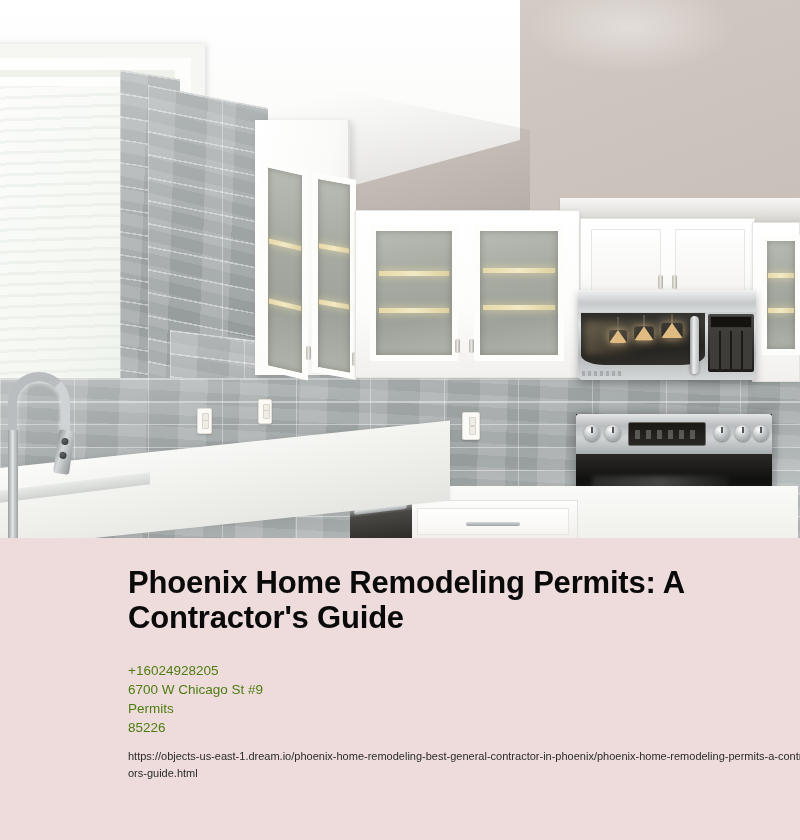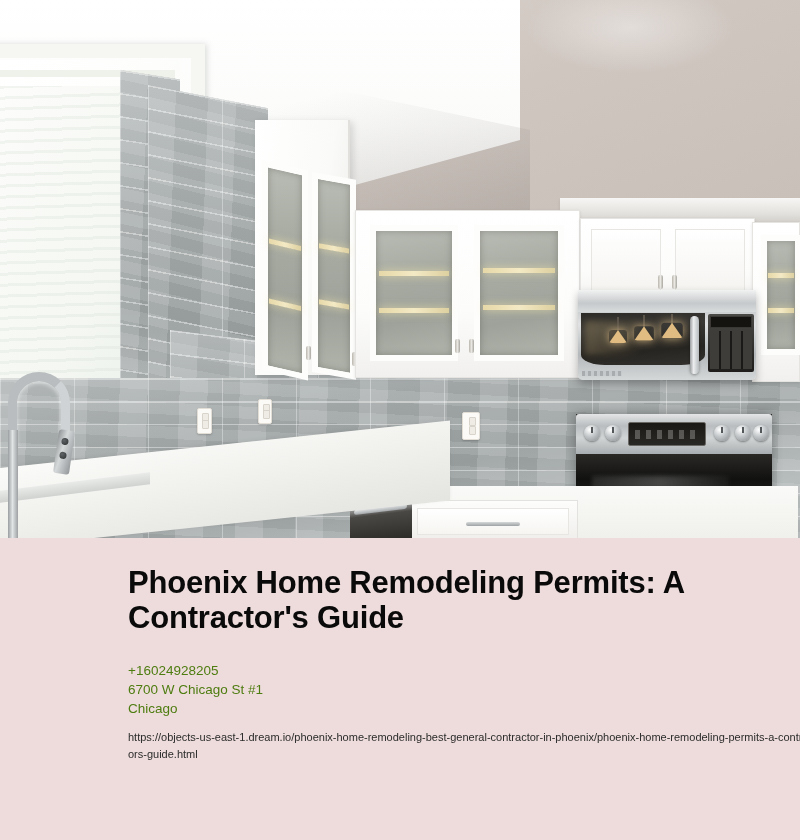--- a/index.html
+++ b/index.html
@@ -483,20 +483,21 @@
       <div class="fbtn" style="left:4px;top:8px;"></div>
       <div class="fbtn" style="left:4px;top:22px;"></div>
     </div>
   </div>
 
   <div class="panel">
     <h1 class="title">Phoenix Home Remodeling Permits: A Contractor's Guide</h1>
 
     <div class="contact">
       <div>+16024928205</div>
-      <div>6700 W Chicago St #1</div>
-      <div>Chicago</div>
+      <div>6700 W Chicago St #9</div>
+      <div>Permits</div>
+      <div>85226</div>
     </div>
 
     <div class="url">https://objects-us-east-1.dream.io/phoenix-home-remodeling-best-general-contractor-in-phoenix/phoenix-home-remodeling-permits-a-contractors-guide.html</div>
   </div>
 
 </div>
 
 </body></html>

